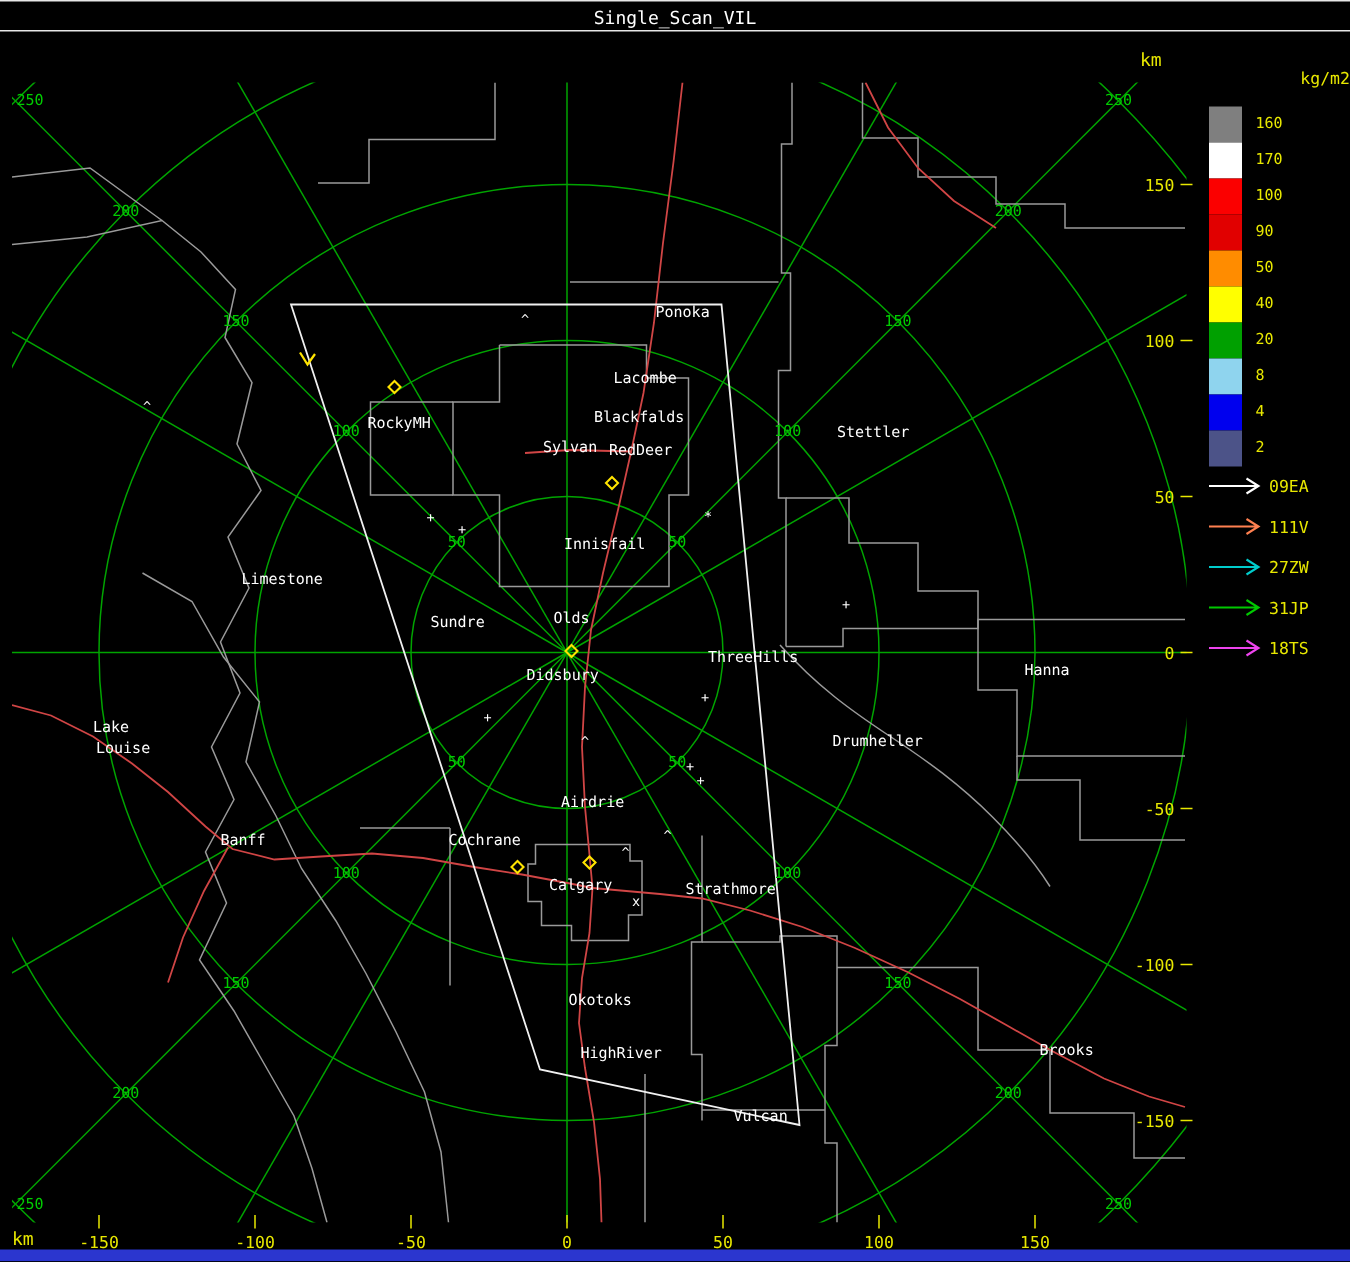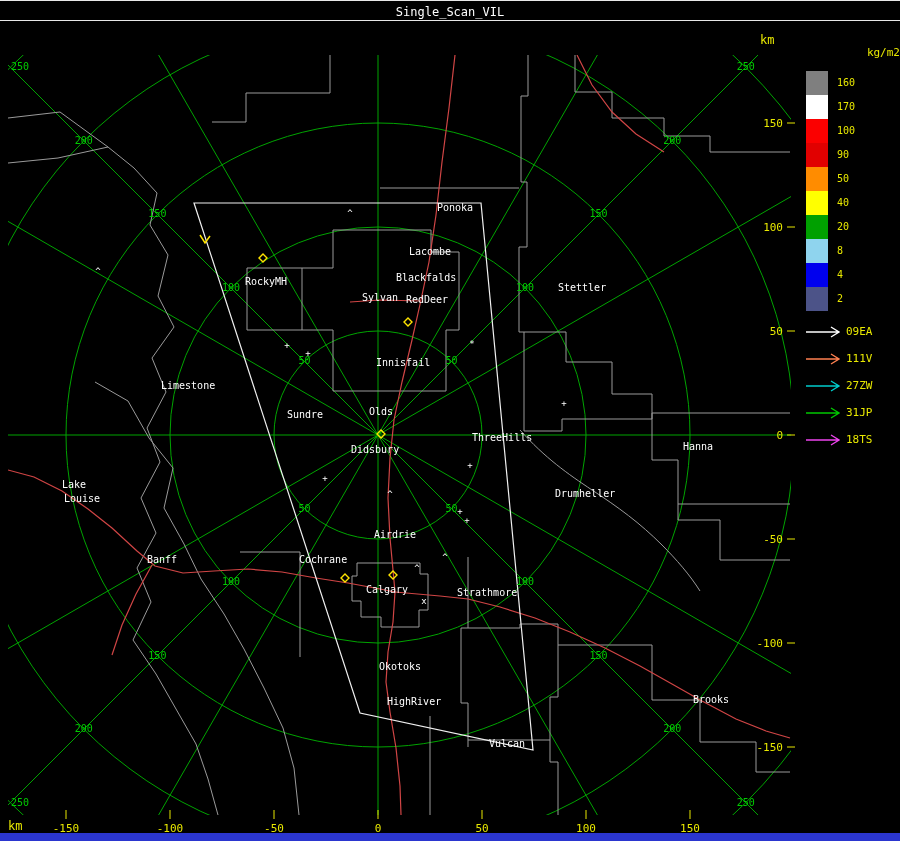--- a/index.html
+++ b/index.html
@@ -11,21 +11,21 @@
   .timestamp{position:absolute;left:8px;top:33px;color:var(--yl,#e8e800);font-size:12px;}
   .km-top{position:absolute;left:760px;top:33px;color:var(--yl,#e8e800);font-size:12px;}
   .km-bottom{position:absolute;left:8px;top:819px;color:var(--yl,#e8e800);font-size:12px;}
   #map-svg{position:absolute;left:0;top:0;}
   .legend{position:absolute;left:806px;top:46px;width:94px;}
   .kg{color:var(--yl,#e8e800);font-size:11px;text-align:right;margin:0 0 12px 0;}
   .lrow{display:flex;height:24px;}
   .swatch{width:22px;height:24px;}
   .lval{color:var(--yl,#e8e800);font-size:10px;line-height:24px;margin-left:9px;}
   .vectors{position:absolute;left:805px;top:318px;}
-  .vrow{display:flex;align-items:center;height:27px;}
+  .vrow{display:flex;align-items:flex-start;height:27px;}
   .vlabel{color:var(--yl,#e8e800);font-size:11px;margin-left:5px;}
   .footer{position:absolute;left:0;top:833px;width:900px;height:8px;background:var(--footer,#2b36cf);}
   svg .ring{stroke:var(--grid,#00a400);fill:none;stroke-width:1;}
   svg .boundary{stroke:var(--gray,#9a9a9a);fill:none;stroke-width:1;}
   svg .road{stroke:var(--red,#d04545);fill:none;stroke-width:1.2;}
   svg .sector{stroke:#f0f0f0;fill:none;stroke-width:1.2;}
   svg .rlabel{fill:var(--green2,#00cc00);font-size:10px;font-family:"DejaVu Sans Mono",monospace;}
   svg .city{fill:#ffffff;font-size:10px;font-family:"DejaVu Sans Mono",monospace;}
   svg .pt{fill:#ffffff;font-size:9px;font-family:"DejaVu Sans Mono",monospace;}
   svg .site{stroke:var(--marker,#ffe400);fill:none;stroke-width:1.4;}

